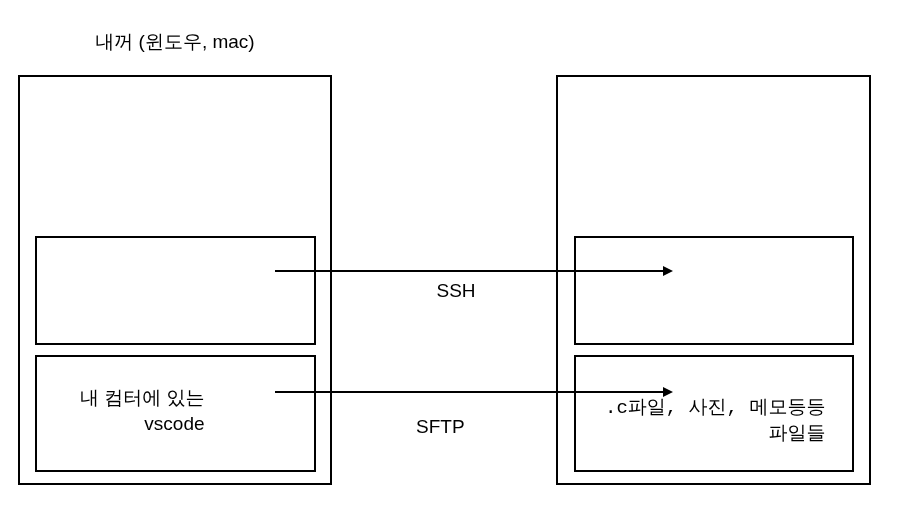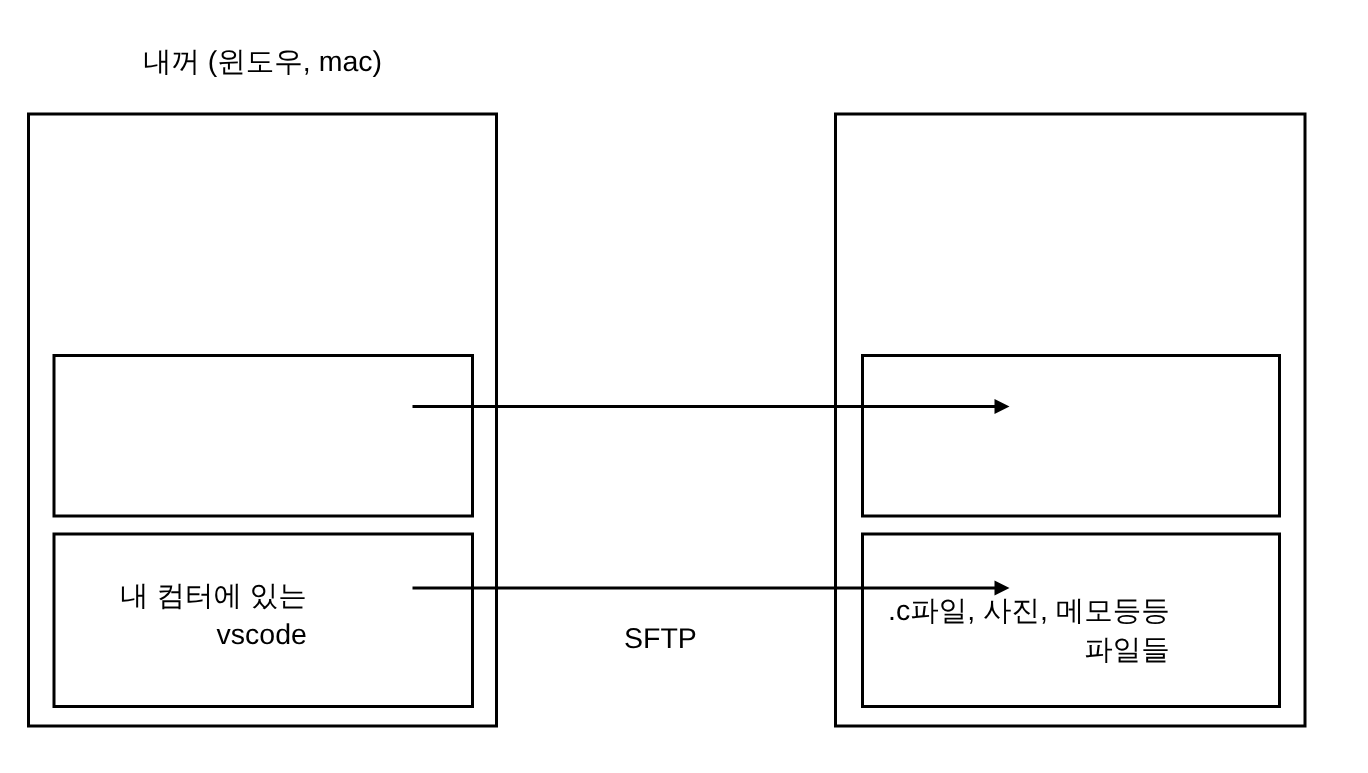--- a/index.html
+++ b/index.html
@@ -70,21 +70,21 @@
     text-align: right;
   }
 
   
   #label-ssh { top: 278px; }
   
   #label-cmd { top: 278px; }
   
   #label-vscode { left: 80px; top: 385px; }
   
-  #label-files  { left: 592px; top: 395px; }
+  #label-files  { left: 605px; top: 395px; font-family: Liberation Mono, monospace; }
 
   
   .arrow-line {
     position: absolute;
     height: 0;
     border-top: 2px solid #000000;
   }
   .arrow-head {
     position: absolute;
     width: 0;
@@ -116,20 +116,21 @@
 <div id="canvas">
 
   <div id="title-left" class="title">내꺼 (윈도우, mac)</div>
 
 
   <div id="host-left" class="host-box"></div>
 
   <div id="host-right" class="host-box"></div>
 
   <div id="node-ssh" class="node-box"></div>
+  <div id="label-ssh" class="node-label centered">SSH</div>
 
   <div id="node-vscode" class="node-box"></div>
   <div id="label-vscode" class="node-label lefted">내 컴터에 있는
 vscode</div>
 
   <div id="node-cmd" class="node-box"></div>
 
   <div id="node-files" class="node-box"></div>
   <div id="label-files" class="node-label lefted">.c파일, 사진, 메모등등
 파일들</div>

